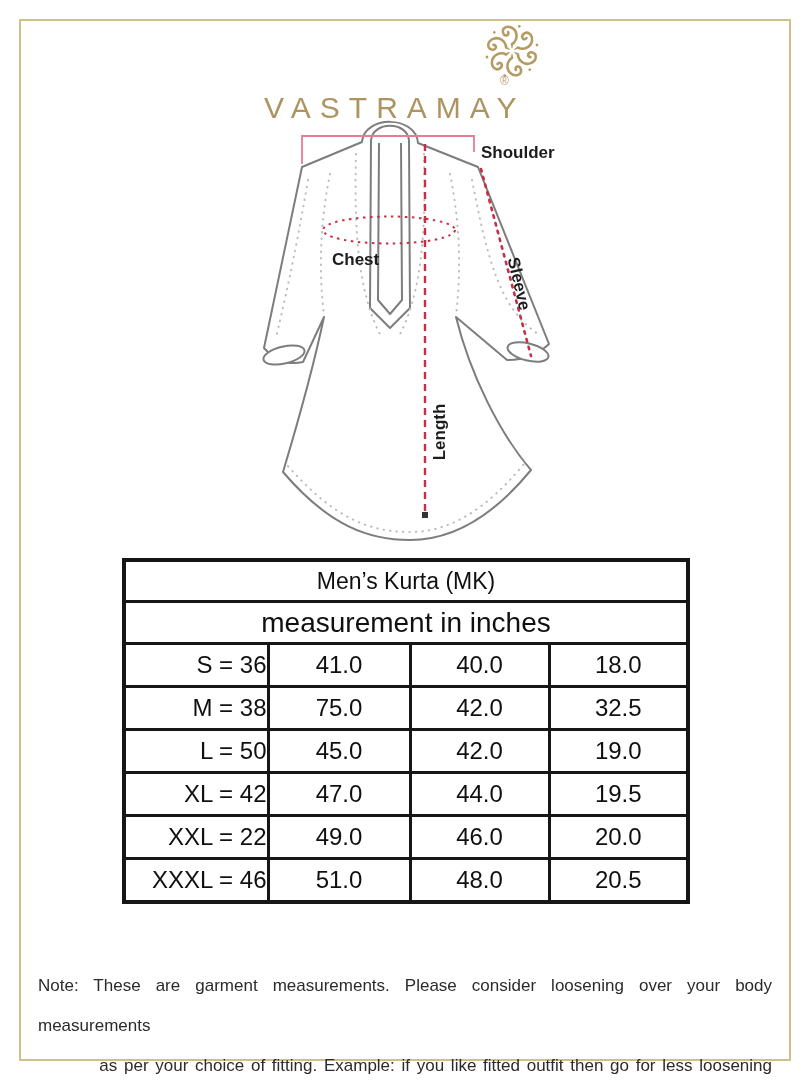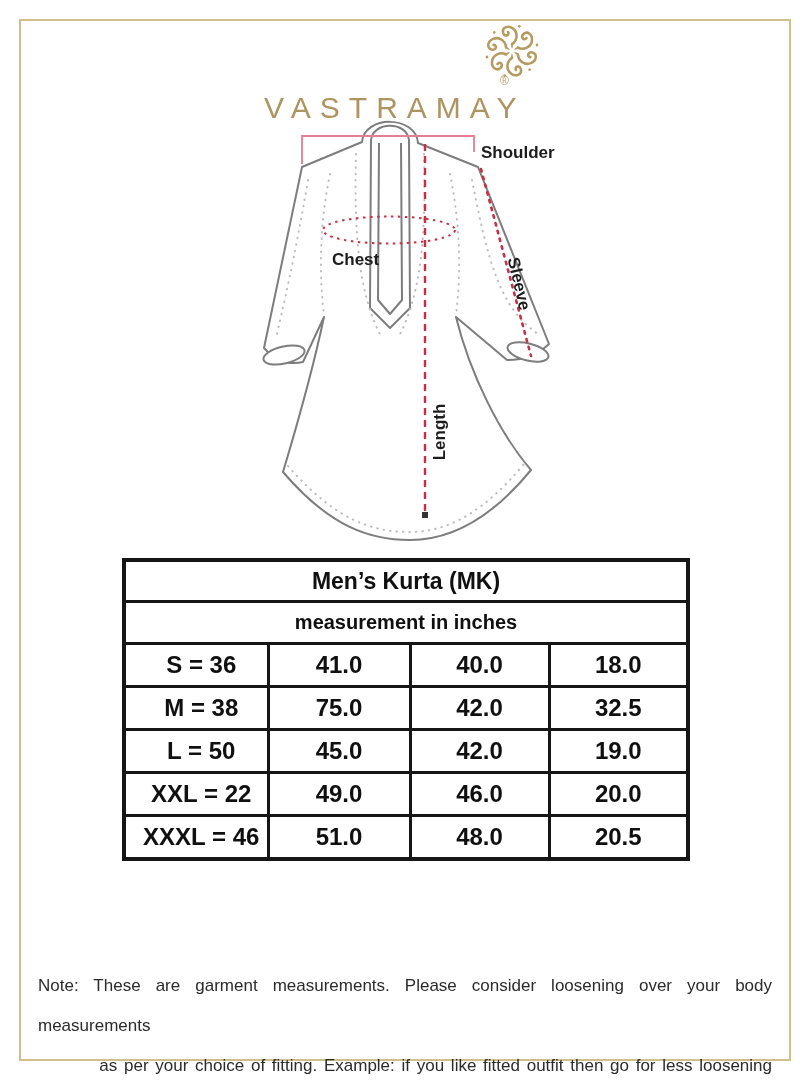--- a/index.html
+++ b/index.html
@@ -30,27 +30,27 @@
   }
   
   table.size-table{
     position:absolute;left:122px;top:558px;width:564px;
     border-collapse:collapse;table-layout:fixed;background:#ffffff;
     border:4px solid #161616;
     color:#101010;
   }
   table.size-table td,table.size-table th{
     border:3px solid #161616;background:#ffffff;
-    font-weight:700;text-align:center;padding:0;
+    font-weight:400;text-align:center;padding:0;
   }
   .row-title td{height:38px;font-size:23px;}
-  .row-subtitle td{height:39px;font-size:20px;}
+  .row-subtitle td{height:39px;font-size:28px;}
   .row-head th{height:42px;font-size:25px;}
   .row-data td{height:40px;font-size:24px;}
-  .row-data td.size-cell{text-align:center;padding-left:10px;}
+  .row-data td.size-cell{text-align:right;padding-left:10px;}
   
   .note{
     position:absolute;left:38px;top:966px;width:734px;
     font-size:17px;line-height:40px;color:#2b2b2b;word-spacing:2px;
   }
   .note .l1{text-align:justify;text-align-last:justify;}
   .note .l2{text-align:right;}
 </style>
 </head>
 <body>
@@ -151,20 +151,26 @@
         <td>42.0</td>
         <td>32.5</td>
       </tr>
       <tr class="row-data">
         <td class="size-cell">L = 50</td>
         <td>45.0</td>
         <td>42.0</td>
         <td>19.0</td>
       </tr>
       <tr class="row-data">
+        <td class="size-cell">XL = 42</td>
+        <td>47.0</td>
+        <td>44.0</td>
+        <td>19.5</td>
+      </tr>
+      <tr class="row-data">
         <td class="size-cell">XXL = 22</td>
         <td>49.0</td>
         <td>46.0</td>
         <td>20.0</td>
       </tr>
       <tr class="row-data">
         <td class="size-cell">XXXL = 46</td>
         <td>51.0</td>
         <td>48.0</td>
         <td>20.5</td>

